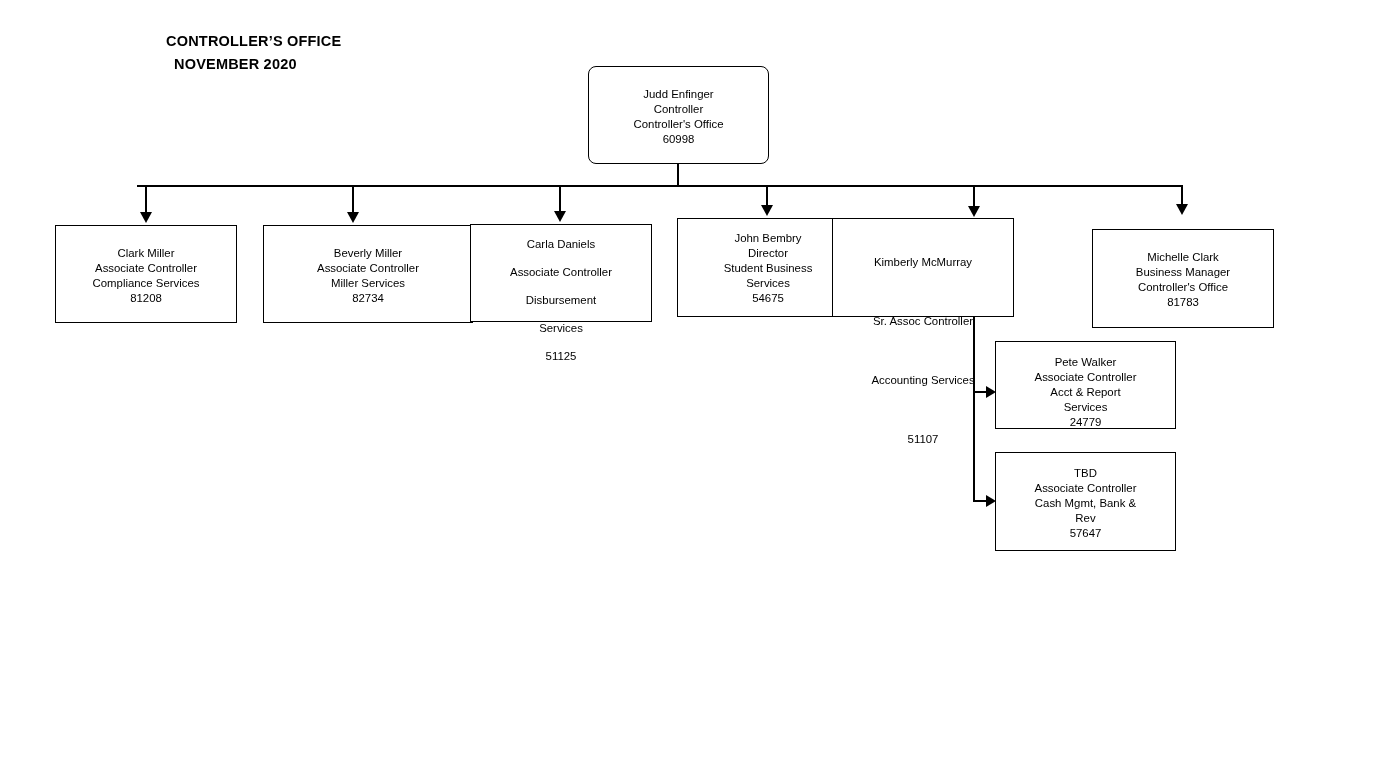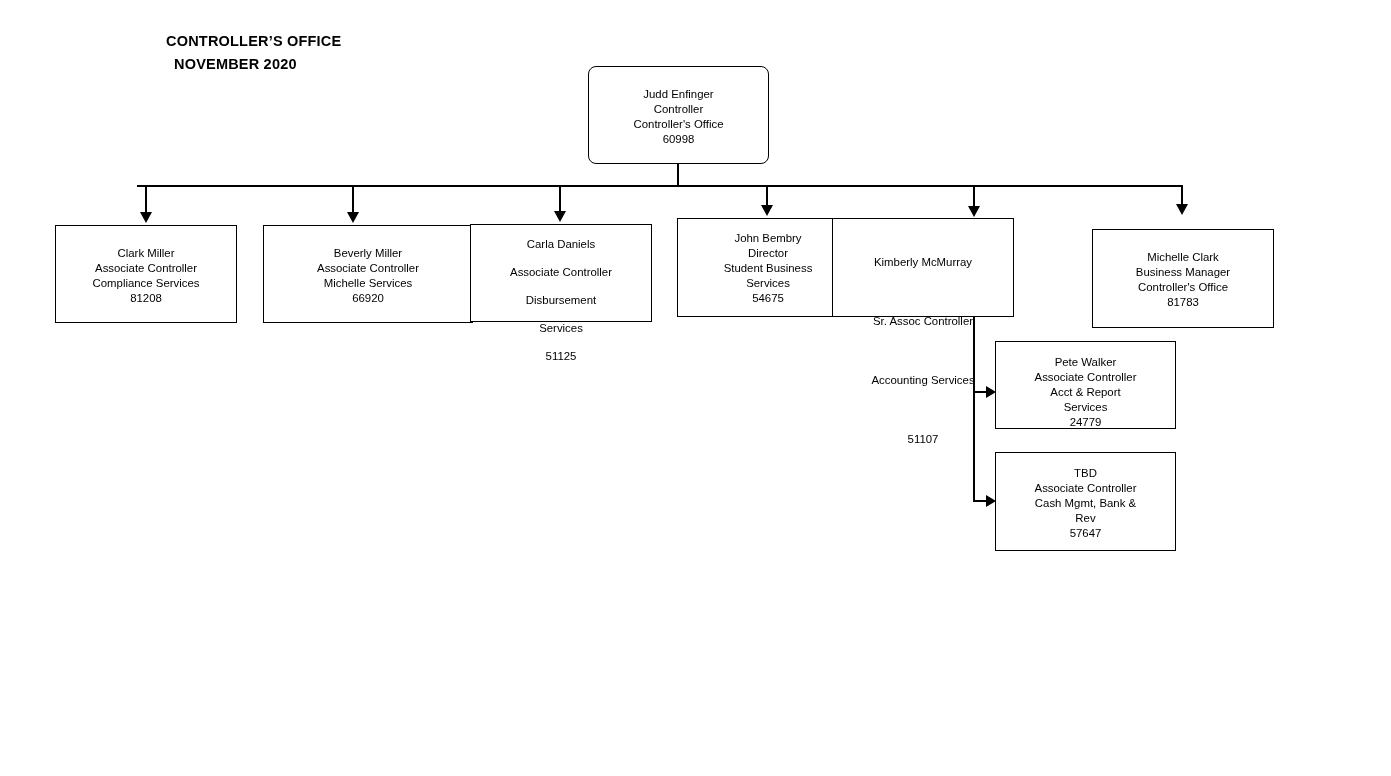--- a/index.html
+++ b/index.html
@@ -109,22 +109,22 @@
   <div class="node-box" style="left:55px; top:225px; width:182px; height:98px; padding-top:20px;">
     <div class="node-line">Clark Miller</div>
     <div class="node-line">Associate Controller</div>
     <div class="node-line">Compliance Services</div>
     <div class="node-line">81208</div>
   </div>
 
   <div class="node-box" style="left:263px; top:225px; width:210px; height:98px; padding-top:20px;">
     <div class="node-line">Beverly Miller</div>
     <div class="node-line">Associate Controller</div>
-    <div class="node-line">Michelle Services</div>
-    <div class="node-line">66920</div>
+    <div class="node-line">Miller Services</div>
+    <div class="node-line">82734</div>
   </div>
 
   <div class="node-box" style="left:470px; top:224px; width:182px; height:98px; padding-top:12px;gap:13px;">
     <div class="node-line">Carla Daniels</div>
     <div class="node-line">Associate Controller</div>
     <div class="node-line">Disbursement</div>
     <div class="node-line">Services</div>
     <div class="node-line">51125</div>
   </div>
 

